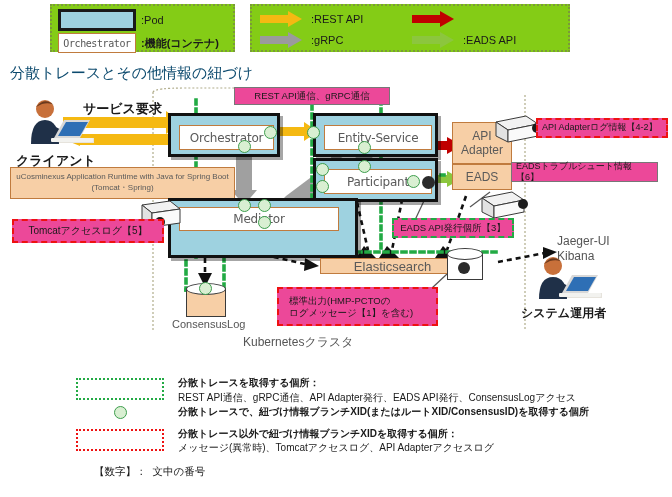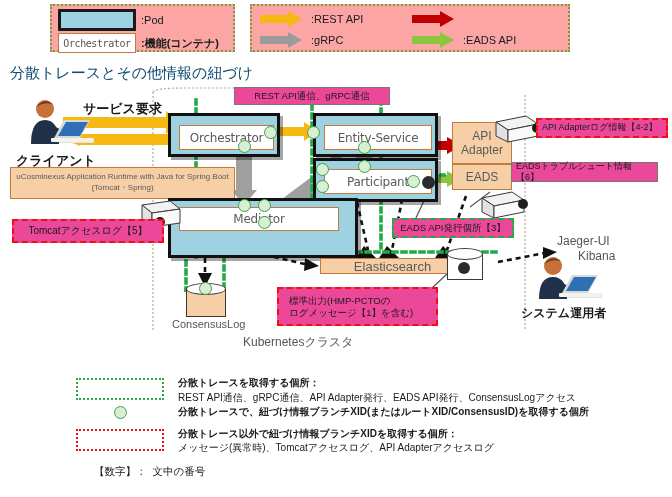--- a/index.html
+++ b/index.html
@@ -11,21 +11,21 @@
     position: relative;
     font-family: "Liberation Sans", "DejaVu Sans", sans-serif;
     overflow: hidden;
     color: #404040;
   }
   .abs { position: absolute; }
 
   
   .legend-box {
     border: 2px dotted #7a9a3a;
-    background: #fca5a5;
+    background: #84cc16;
     box-sizing: border-box;
   }
   .legend-row { display: flex; align-items: center; }
 
   .pod-swatch {
     width: 78px; height: 22px;
     background: #9ed2e0;
     border: 3px solid #1a1a1a;
     box-sizing: border-box;
   }
@@ -399,21 +399,21 @@
 <div class="abs callout green" style="left:392px; top:218px; width:122px; height:20px; font-size:9.5px; justify-content:center;">EADS API発行個所【3】</div>
 
 <div class="abs callout red" style="left:12px; top:219px; width:152px; height:24px; font-size:10px; justify-content:center;">Tomcatアクセスログ【5】</div>
 
 <div class="abs callout red" style="left:277px; top:287px; width:161px; height:39px; flex-direction:column; align-items:flex-start; justify-content:center; padding-left:10px; font-size:9.5px;">
   <span>標準出力(HMP-PCTOの</span>
   <span>ログメッセージ【1】を含む)</span>
 </div>
 
 <div class="abs lbl grey" style="left:557px; top:234px; font-size:12px;">Jaeger-UI</div>
-<div class="abs lbl grey" style="left:578px; top:249px; font-size:12px;">Kibana</div>
+<div class="abs lbl grey" style="left:557px; top:249px; font-size:12px;">Kibana</div>
 
 <div class="person" style="left:528px; top:255px;">
   <svg width="80" height="54" viewBox="0 0 80 54">
     <rect x="28" y="38" width="46" height="5" fill="#e6e3dc"></rect>
     <circle cx="25" cy="11" r="9" fill="#c8703a"></circle>
     <path d="M16 9 Q25 -2 35 8 Q31 4 22 6 Z" fill="#6b3a1e"></path>
     <path d="M11 44 Q11 22 25 22 Q39 22 39 44 Z" fill="#1f3048"></path>
     <path d="M34 28 L56 38 L50 42 L32 35 Z" fill="#1f3048"></path>
     <polygon points="34,38 60,38 70,20 44,20" fill="#d8d8d8"></polygon>
     <polygon points="46,22 68,22 60,36 38,36" fill="#2e6fb5"></polygon>

